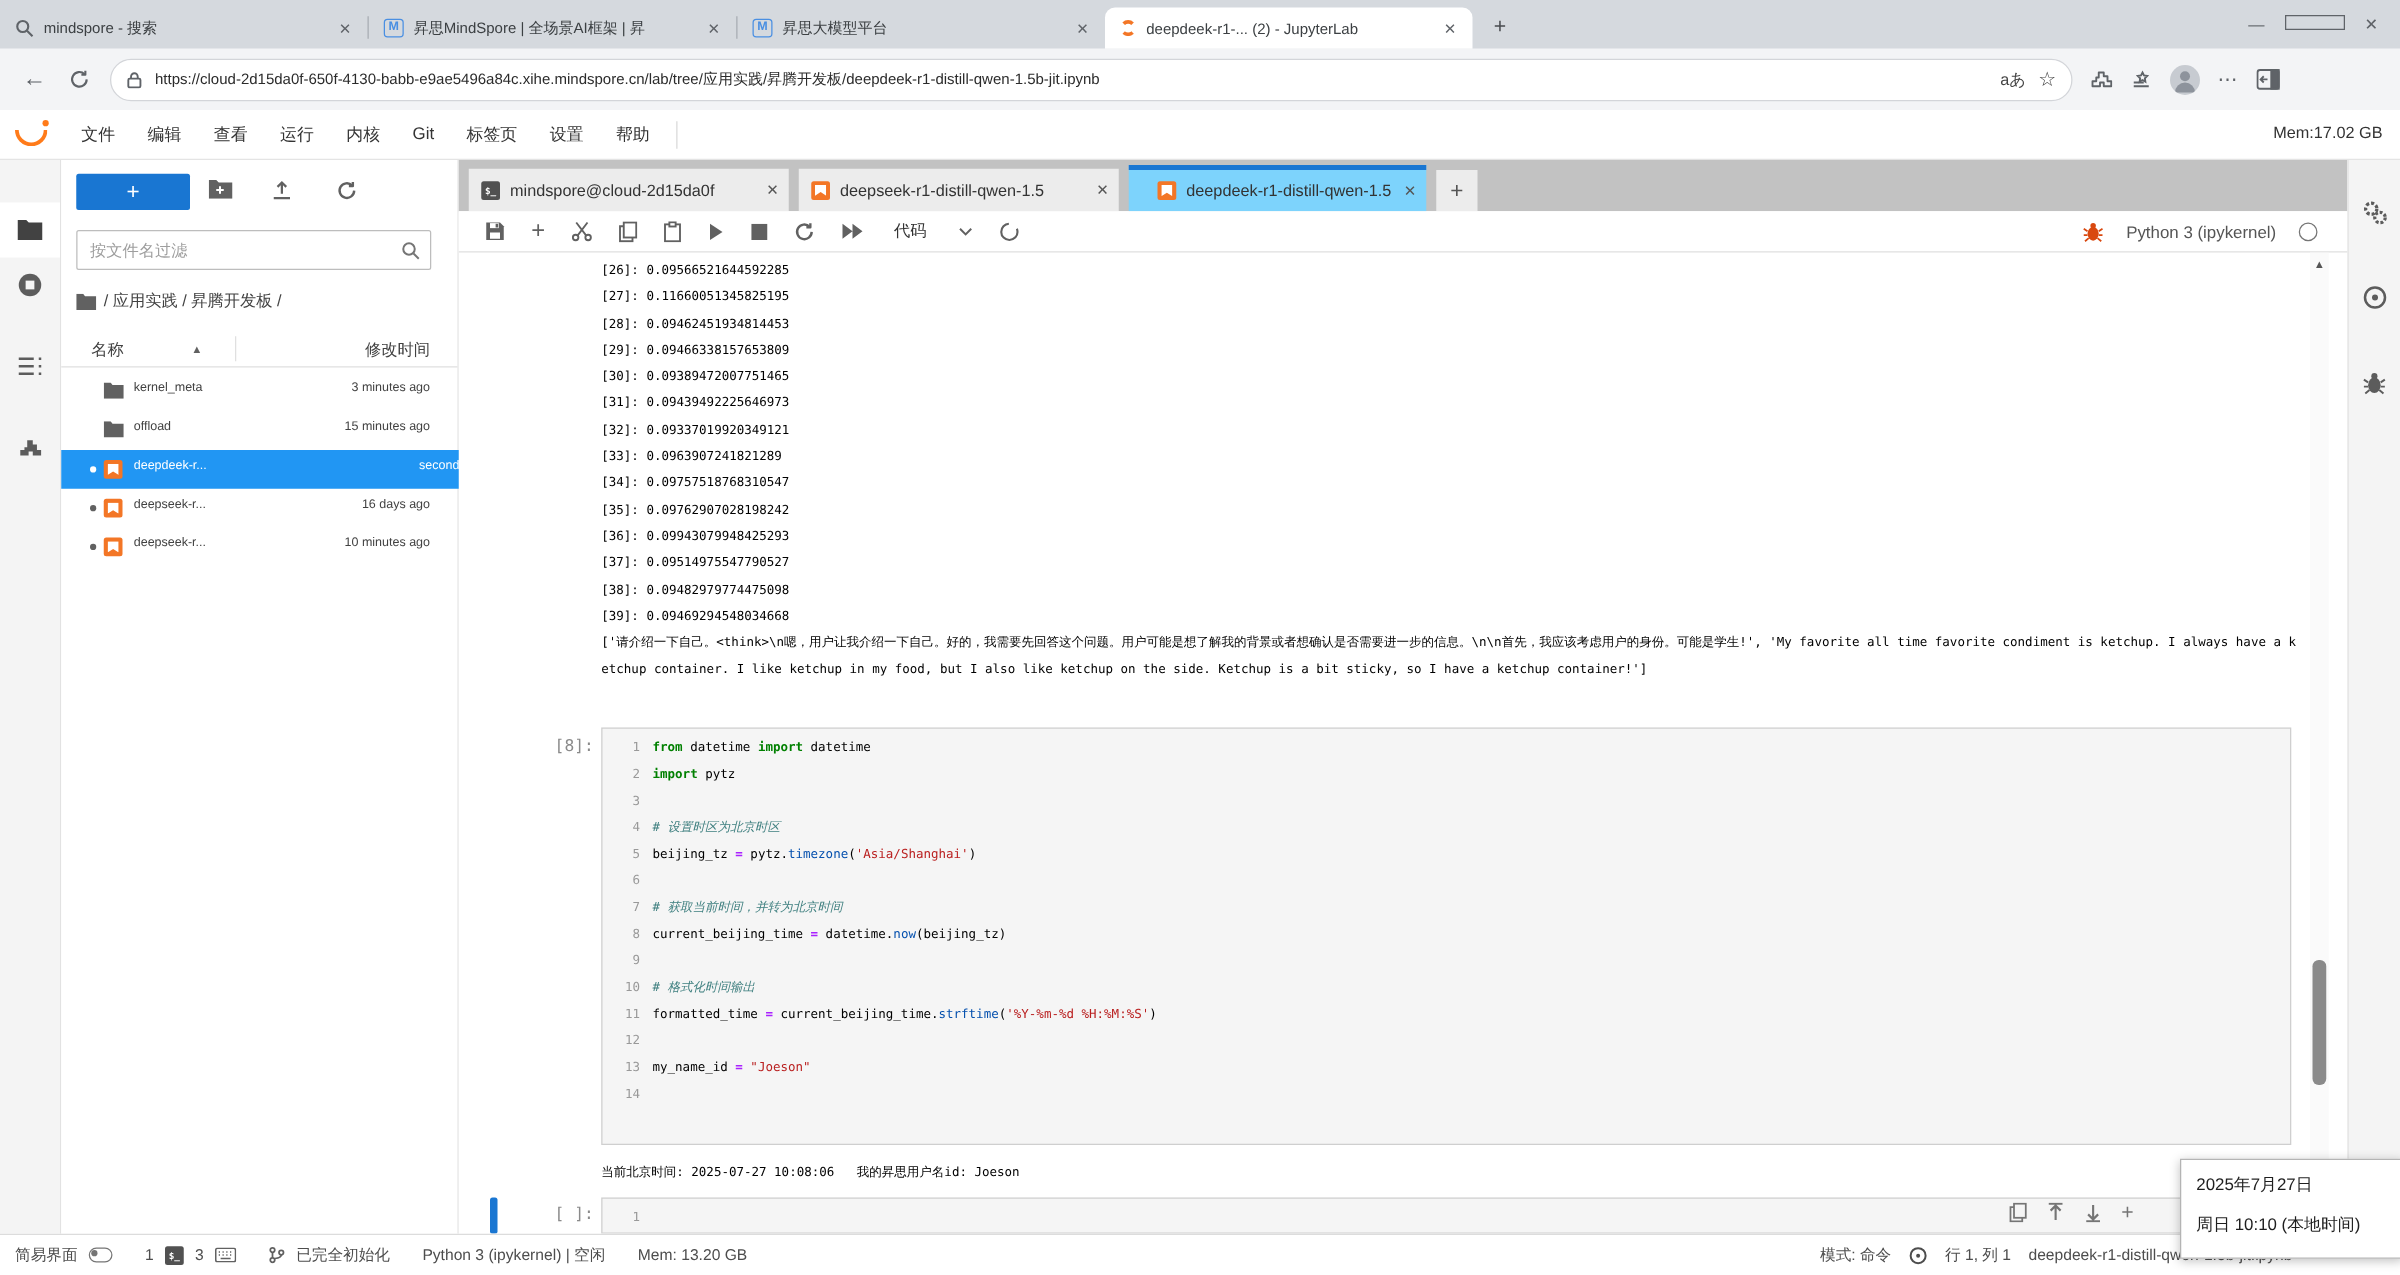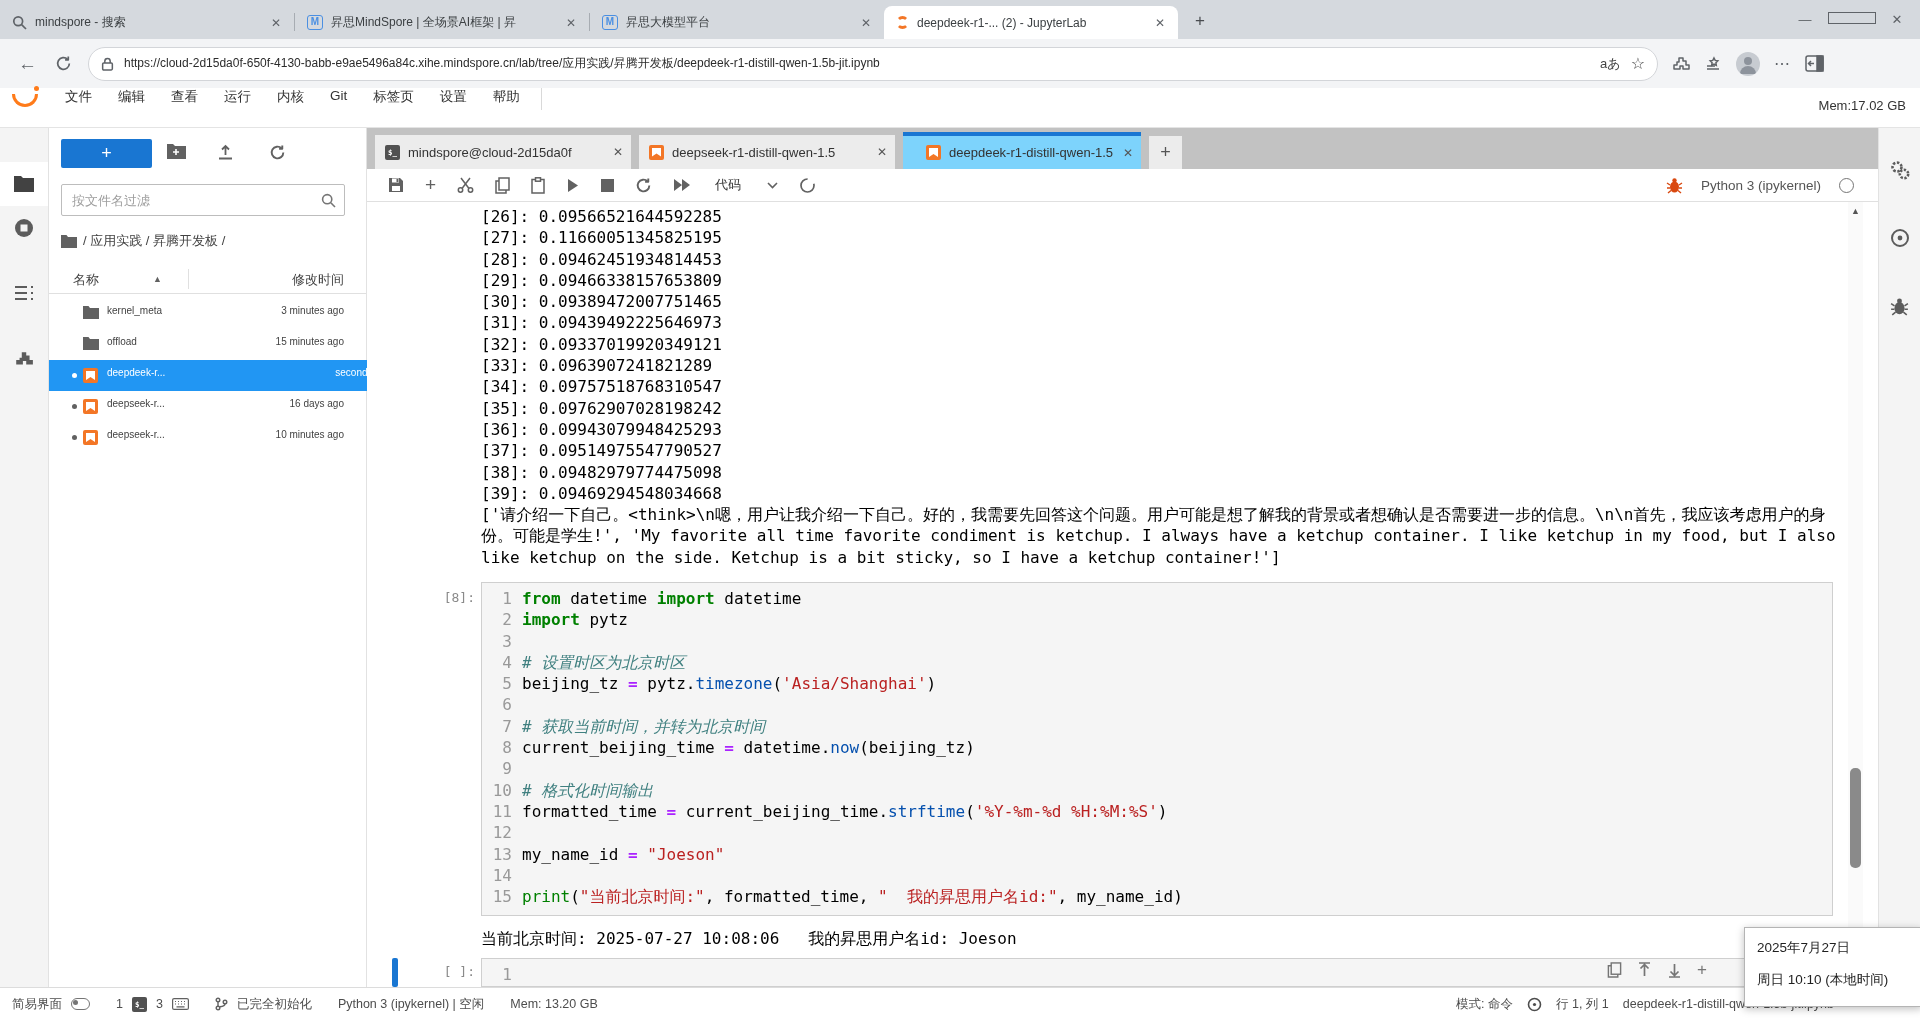--- a/index.html
+++ b/index.html
@@ -33,21 +33,21 @@
   #btoolbar .nav{color:#5f6368;margin-left:18px;font-size:19px;}
   #urlpill{margin-left:16px;width:1570px;height:34px;background:#fff;border:1px solid #d3d5d9;border-radius:17px;
            display:flex;align-items:center;padding:0 12px;gap:10px;box-sizing:border-box;}
   #urltext{flex:1;font-size:12px;color:#2b2b2b;white-space:nowrap;overflow:hidden;}
   .pill-r{color:#444;font-size:13px;}
   .b-ic{margin-left:14px;color:#5f6368;}
   .avatar{width:24px;height:24px;border-radius:50%;background:#c7cbd1;overflow:hidden;}
 
   
   #menubar{left:0;top:88px;width:1920px;height:40px;background:#fff;border-bottom:1px solid #e4e4e4;
-           display:flex;align-items:flex-start;box-sizing:border-box;}
+           display:flex;align-items:center;box-sizing:border-box;}
   .logo-arc{width:20px;height:10px;border:3px solid #ff7b1a;border-top:none;border-radius:0 0 14px 14px;
             margin:6px 0 0 12px;position:relative;}
   .logo-arc::after{content:"";position:absolute;right:-4px;top:-8px;width:5px;height:5px;border-radius:50%;background:#ff7b1a;}
   .menu-item{padding:0 13px;font-size:13.5px;color:#333;}
   .menu-sep{width:1px;height:22px;background:#d9d9d9;margin-left:8px;}
   #mem-top{position:absolute;right:14px;top:98px;font-size:13px;color:#333;}
 
   
   #astrip{left:0;top:128px;width:49px;height:859px;background:#f4f4f4;border-right:1px solid #e2e2e2;box-sizing:border-box;}
   .a-ic{position:absolute;left:0;width:48px;height:44px;display:flex;align-items:center;justify-content:center;color:#5c5c5c;}
@@ -96,21 +96,21 @@
   #nbtoolbar{position:absolute;left:0;top:41px;width:1511px;height:33px;background:#fff;border-bottom:1px solid #e0e0e0;
              box-sizing:border-box;display:flex;align-items:center;color:#616161;}
   .tb-ic{margin-left:21px;}
   #celltype{margin-left:24px;font-size:13px;color:#333;}
   #chev{margin-left:26px;}
   #kernelbox{position:absolute;right:24px;top:0;height:32px;display:flex;align-items:center;gap:18px;}
   #kernelname{font-size:13.5px;color:#555;}
   .kstatus{width:15px;height:15px;border:1.5px solid #757575;border-radius:50%;box-sizing:border-box;}
 
   #nbcontent{position:absolute;left:0;top:74px;width:1511px;height:785px;overflow:hidden;}
-  .mono{font-family:"DejaVu Sans Mono",monospace;font-size:16px;line-height:21.3px;color:#000;}
+  .mono{font-family:"DejaVu Sans Mono",monospace;font-size:10px;line-height:21.3px;color:#000;}
   #streamout{position:absolute;left:114px;top:4px;white-space:pre;}
   #resultout{position:absolute;left:114px;top:302px;width:1356px;white-space:pre-wrap;word-break:break-all;}
   #cell8prompt{position:absolute;left:56px;top:388px;width:52px;text-align:right;color:#8a8a8a;font-size:13px;
                font-family:"DejaVu Sans Mono",monospace;}
   #editor8{position:absolute;left:114px;top:380px;width:1352px;height:334px;background:#f5f5f5;
            border:1px solid #cfcfcf;box-sizing:border-box;padding:5px 0;}
   .code-line{display:flex;}
   .code-line .ln{width:30px;text-align:right;padding-right:10px;color:#999;flex:none;}
   .code-line .ct{white-space:pre;}
   .tok-kw{color:#008000;font-weight:bold;}
@@ -508,24 +508,20 @@
           <span class="ct"></span>
         </div>
         <div class="code-line">
           <span class="ln">13</span>
           <span class="ct"><span class="tok-txt">my_name_id </span><span class="tok-op">=</span><span class="tok-txt"> </span><span class="tok-str">"Joeson"</span></span>
         </div>
         <div class="code-line">
           <span class="ln">14</span>
           <span class="ct"></span>
         </div>
-        <div class="code-line">
-          <span class="ln">15</span>
-          <span class="ct"><span class="tok-bi">print</span><span class="tok-txt">(</span><span class="tok-str">"当前北京时间:"</span><span class="tok-txt">, formatted_time, </span><span class="tok-str">"  我的昇思用户名id:"</span><span class="tok-txt">, my_name_id)</span></span>
-        </div>
       </div>
     <div id="cellout" class="mono">当前北京时间: 2025-07-27 10:08:06   我的昇思用户名id: Joeson</div>
 
     <div id="nextbar"></div>
     <div id="nextprompt">[ ]:</div>
     <div id="nexteditor" class="mono">
       <div class="code-line">
           <span class="ln">1</span>
           <span class="ct"></span>
         </div>

